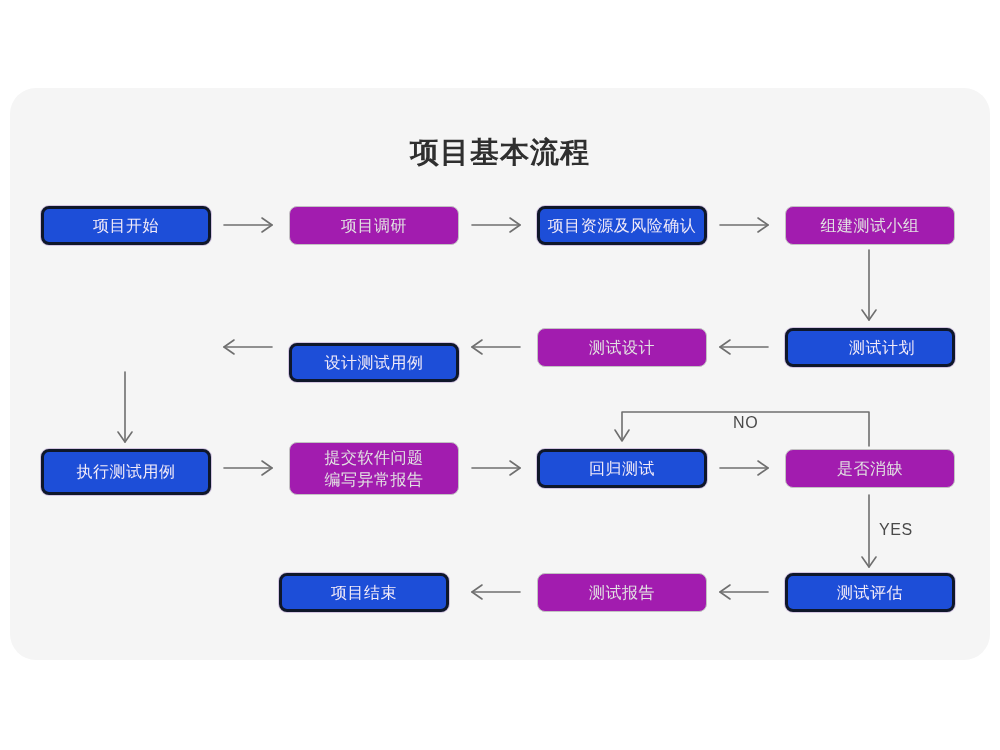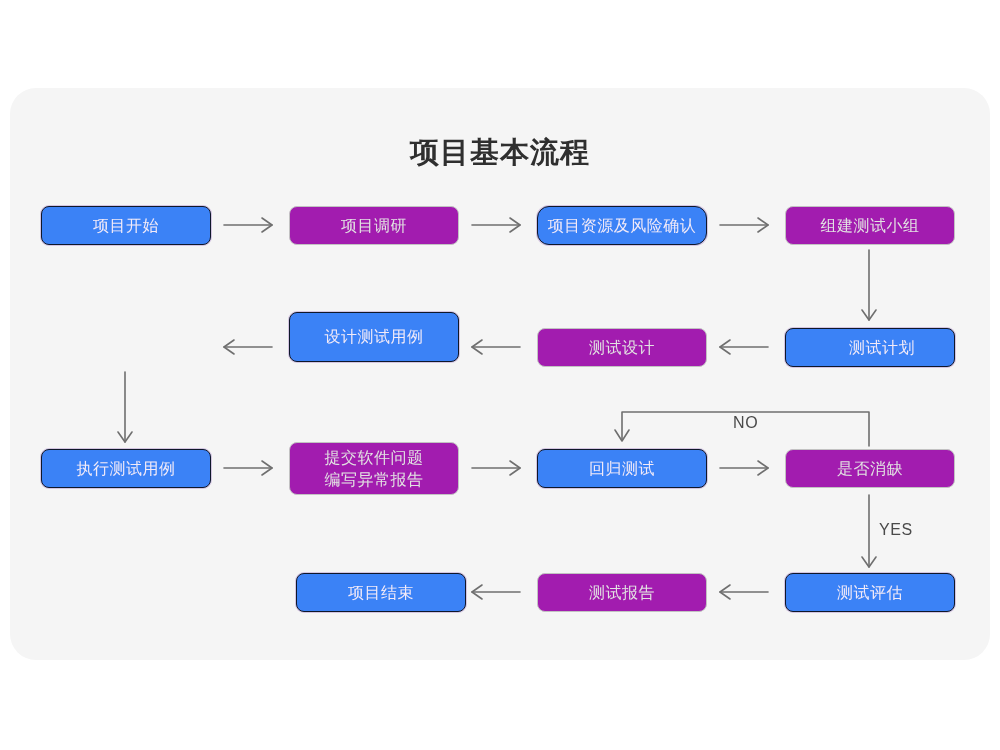--- a/index.html
+++ b/index.html
@@ -55,22 +55,22 @@
     align-items: center;
     justify-content: center;
     text-align: center;
     font-size: 16px;
     line-height: 22px;
     letter-spacing: 0.5px;
     white-space: pre-line;
     user-select: none;
   }
   .node.purple {
-    background: #3b82f6;
-    border: 1px solid #0f172a;
+    background: #1d4ed8;
+    border: 3px solid #0f172a;
     color: #f2eaf8;
     box-shadow: 0 0 0 1px rgba(150,110,190,0.35);
   }
   .node.gray {
     background: #a21caf;
     border: 1px solid #c2c2c2;
     color: #e2e2e2;
   }
   .edge-label {
     position: absolute;
@@ -160,30 +160,30 @@
         <polyline points="482,585 472,592 482,599"></polyline>
       </g>
     </g>
   </svg>
 
   <div class="edge-label" style="left:733px; top:414px;">NO</div>
   <div class="edge-label" style="left:879px; top:521px;">YES</div>
 
   <div class="node purple" style="left:41px;  top:206px; width:170px; height:39px;">项目开始</div>
   <div class="node gray" style="left:289px; top:206px; width:170px; height:39px;">项目调研</div>
-  <div class="node purple" style="left:537px; top:206px; width:170px; height:39px;border-radius:12px;">项目资源及风险确认</div>
+  <div class="node purple" style="left:537px; top:206px; width:170px; height:39px;">项目资源及风险确认</div>
   <div class="node gray" style="left:785px; top:206px; width:170px; height:39px;">组建测试小组</div>
 
-  <div class="node purple" style="left:289px; top:312px; width:170px; height:50px;">设计测试用例</div>
+  <div class="node purple" style="left:289px; top:343px; width:170px; height:39px;">设计测试用例</div>
   <div class="node gray" style="left:537px; top:328px; width:170px; height:39px;">测试设计</div>
   <div class="node purple" style="left:785px; top:328px; width:170px; height:39px;padding-left:24px;">测试计划</div>
 
-  <div class="node purple" style="left:41px;  top:449px; width:170px; height:39px;">执行测试用例</div>
+  <div class="node purple" style="left:41px;  top:449px; width:170px; height:46px;">执行测试用例</div>
   <div class="node gray" style="left:289px; top:442px; width:170px; height:53px;">提交软件问题
 编写异常报告</div>
   <div class="node purple" style="left:537px; top:449px; width:170px; height:39px;">回归测试</div>
   <div class="node gray" style="left:785px; top:449px; width:170px; height:39px;">是否消缺</div>
 
-  <div class="node purple" style="left:296px; top:573px; width:170px; height:39px;">项目结束</div>
+  <div class="node purple" style="left:279px; top:573px; width:170px; height:39px;">项目结束</div>
   <div class="node gray" style="left:537px; top:573px; width:170px; height:39px;">测试报告</div>
   <div class="node purple" style="left:785px; top:573px; width:170px; height:39px;">测试评估</div>
 
 </div>
 
 </body></html>

